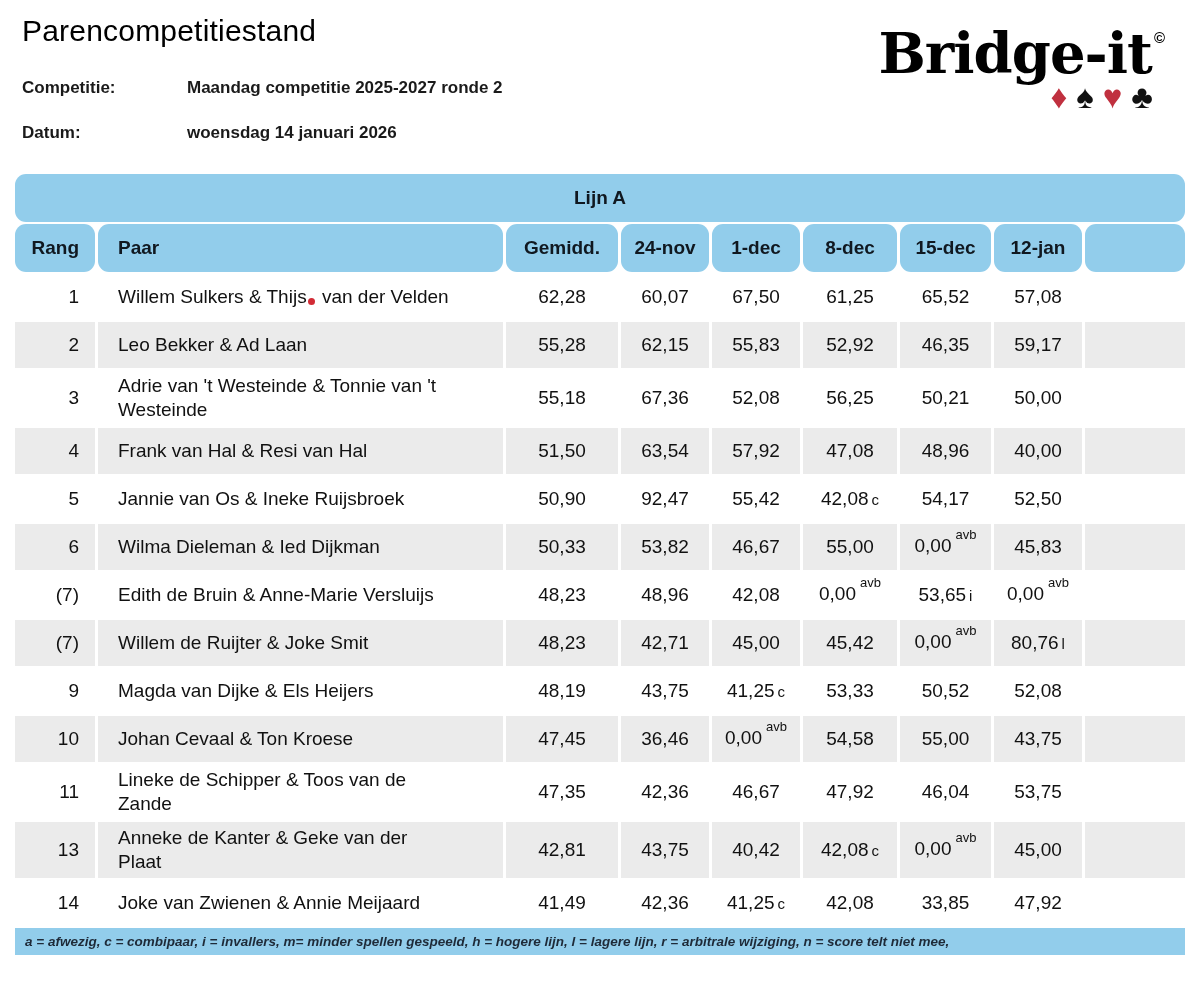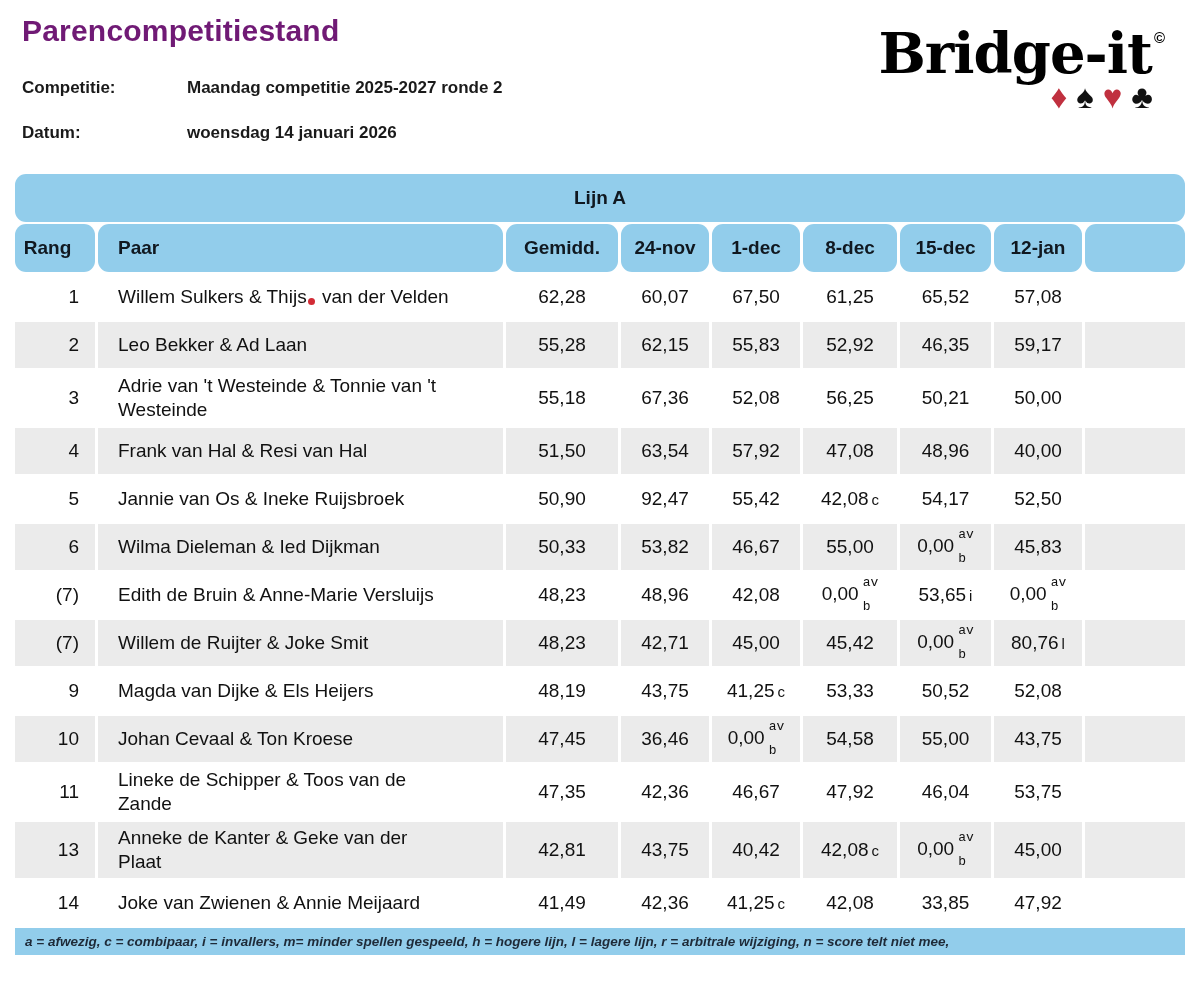--- a/index.html
+++ b/index.html
@@ -2,21 +2,21 @@
 <html style="--band: #92cdeb; --stripe: #ebebeb; --remark: #d22b35;"><head>
 <meta charset="utf-8">
 <style>
   html,body{margin:0;padding:0}
   body{
     width:1200px;height:988px;position:relative;background:#fff;
     font-family:"Liberation Sans",sans-serif;color:#111;overflow:hidden;
   }
   .page-title{
     position:absolute;left:22px;top:14px;
-    font-size:30px;font-weight:bold;color:#701a75;letter-spacing:.2px;
+    font-size:30px;font-weight:normal;color:#000000;letter-spacing:.2px;
   }
   .logo{position:absolute;top:0px;right:36px;text-align:right}
   .logo-text{
     font-family:"DejaVu Serif",serif;font-weight:bold;font-size:56px;
     line-height:76px;color:#000;letter-spacing:-1px;white-space:nowrap;text-align:center;
   }
   .logo-copy{font-size:15px;vertical-align:30px;margin-left:2px;font-family:"Liberation Sans",sans-serif}
   .logo-suits{margin-top:-12px;padding-right:2px;font-size:33px;line-height:36px;letter-spacing:9px;white-space:nowrap}
   .suit{display:inline-block}
   .meta{position:absolute;left:22px;top:78px;font-size:17px;font-weight:bold;color:#1a1a1a}
@@ -25,32 +25,32 @@
   table.standings{
     position:absolute;left:12px;top:172px;width:1176px;
     border-collapse:separate;border-spacing:3px 2px;table-layout:fixed;
     font-size:19px;
   }
   thead th{
     background:var(--band,#92cdeb);font-weight:bold;color:#101820;
     font-size:19px;vertical-align:middle;border-radius:11px;
   }
   .section-row th{height:46px;text-align:center}
-  .colhead-row th{height:46px;text-align:center}
+  .colhead-row th{height:46px;}
   .colhead-row th.c-pair{text-align:left;padding-left:20px}
   tbody td{height:38px;vertical-align:middle;color:#111;background:#fff}
   tbody tr:nth-child(even) td{background:var(--stripe,#ebebeb)}
   .c-rank{text-align:right;padding-right:16px}
   td.c-pair{text-align:left;padding-left:20px;white-space:pre-line;line-height:24px;padding-top:4px;padding-bottom:4px}
   .c-score{text-align:center;white-space:nowrap}
   .score-mark{font-size:15px;margin-left:3px}
   .mark-stack{
-    display:inline-flex;flex-direction:column;justify-content:space-between;
+    display:inline-flex;flex-direction:row;justify-content:space-between;
     height:38px;font-size:13px;line-height:14px;margin-left:4px;
-    vertical-align:middle;text-align:left;font-family:Liberation Mono, monospace;
+    vertical-align:middle;text-align:center;
   }
   .remark-dot{
     display:inline-block;width:7px;height:7px;border-radius:50%;
     background:var(--remark,#d22b35);margin-left:1px;margin-right:2px;
     transform:translateY(2px);
   }
   tfoot td{
     background:var(--band,#92cdeb);font-size:13.5px;font-style:italic;
     font-weight:bold;color:#1e2a38;padding:5px 10px;line-height:17px;
   }

